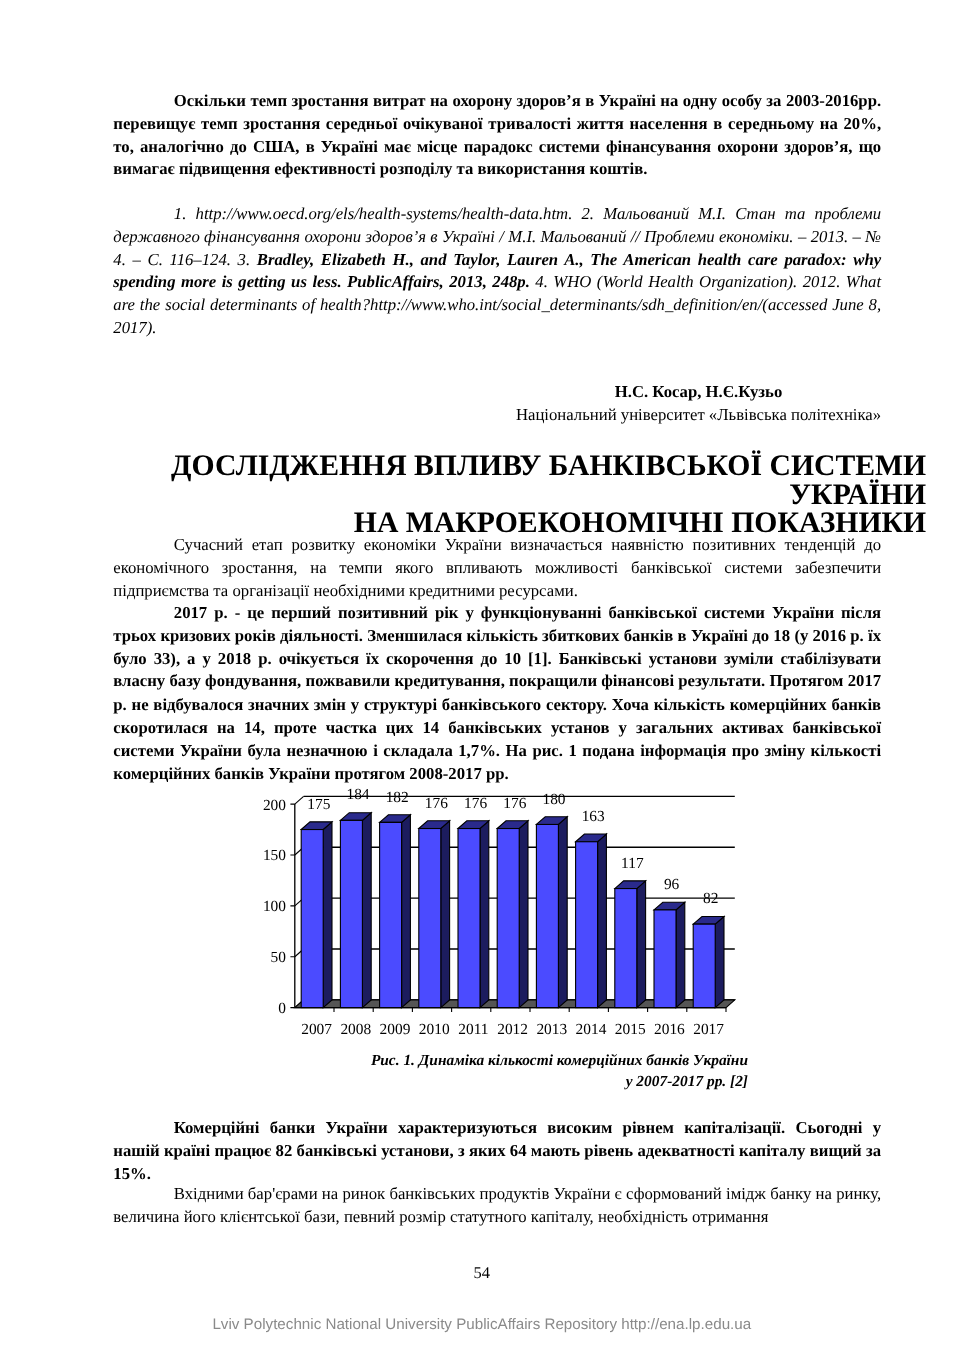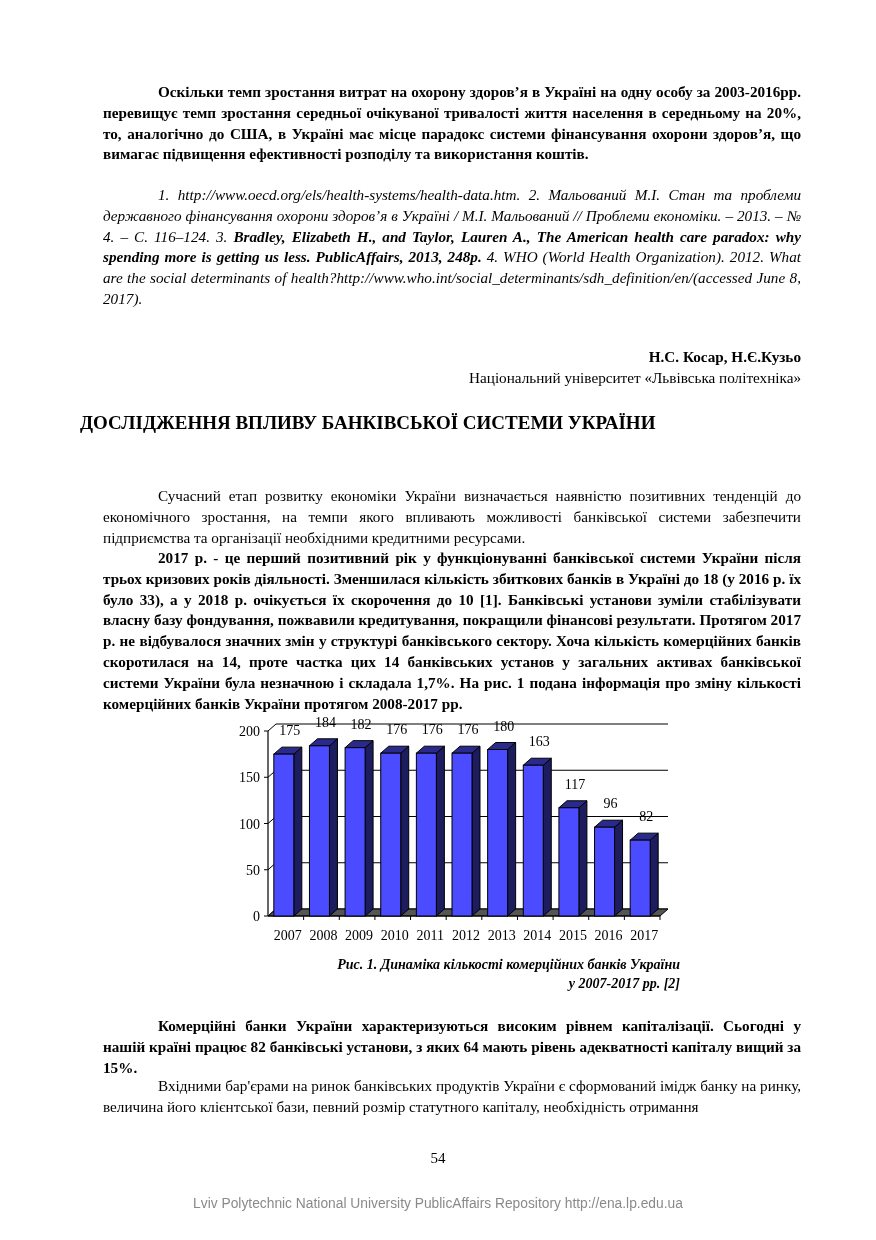--- a/index.html
+++ b/index.html
@@ -6,24 +6,24 @@
     body { width: 876px; height: 1240px; position: relative; overflow: hidden;
            font-family: "Liberation Serif", "DejaVu Serif", serif; color: #000; }
     .page { position: absolute; left: 0; top: 0; width: 876px; height: 1240px; }
     .para { position: absolute; left: 103px; width: 698px; font-size: 15.2px; line-height: 20.8px;
             text-align: justify; margin: 0; }
     .para.indent { text-indent: 55px; }
     .bold { font-weight: bold; }
     .refs { position: absolute; left: 103px; top: 185px; width: 698px; font-size: 15.2px; line-height: 20.8px;
             font-style: italic; text-align: justify; text-indent: 55px; margin: 0; }
     .refs b { font-weight: bold; }
-    .authors { position: absolute; right: 75px; top: 347px; text-align: right; font-size: 15.2px; line-height: 20.8px; }
+    .authors { position: absolute; right: 75px; top: 347px; text-align: center; font-size: 15.2px; line-height: 20.8px; }
     .authors .names { font-weight: bold; }
-    .title { position: absolute; left: 80px; width: 746px; top: 410px; text-align: left; font-weight: bold;
-             font-size: 19px; line-height: 26px; }
+    .title { position: absolute; left: 96px; width: 746px; top: 410px; text-align: right; font-weight: bold;
+             font-size: 27px; line-height: 26px; }
     .chart-wrap { position: absolute; left: 220px; top: 715px; width: 470px; height: 235px; }
     .caption { position: absolute; left: 230px; width: 450px; top: 955px; text-align: right; font-style: italic;
                font-weight: bold; font-size: 14px; line-height: 19px; }
     .pagenum { position: absolute; left: 0; width: 876px; top: 1150px; text-align: center; font-size: 15px; }
     .footer { position: absolute; left: 0; width: 876px; top: 1196px; text-align: center;
               font-family: "Liberation Sans", "DejaVu Sans", sans-serif; font-size: 13.8px; color: #8a8a8a; }
     svg text { font-family: "Liberation Serif", "DejaVu Serif", serif; }
   </style>
 </head>
 <body>
@@ -34,20 +34,21 @@
 
   <p class="refs"><span>1. http://www.oecd.org/els/health-systems/health-data.htm. 2. Мальований М.І. Стан та проблеми державного фінансування охорони здоров’я в Україні / М.І. Мальований // Проблеми економіки. – 2013. – № 4. – С. 116–124. 3. </span><b>Bradley, Elizabeth H., and Taylor, Lauren A., The American health care paradox: why spending more is getting us less. PublicAffairs, 2013, 248p.</b><span> 4. WHO (World Health Organization). 2012. What are the social determinants of health?http://www.who.int/social_determinants/sdh_definition/en/(accessed June 8, 2017).</span></p>
 
   <div class="authors">
     <div class="names">Н.С. Косар, Н.Є.Кузьо</div>
     <div>Національний університет «Львівська політехніка»</div>
   </div>
 
   <div class="title">
     <div>ДОСЛІДЖЕННЯ ВПЛИВУ БАНКІВСЬКОЇ СИСТЕМИ УКРАЇНИ</div>
+    <div>НА МАКРОЕКОНОМІЧНІ ПОКАЗНИКИ</div>
   </div>
 
   <p class="para indent" style="top:486px;">Сучасний етап розвитку економіки України визначається наявністю позитивних тенденцій до економічного зростання, на темпи якого впливають можливості банківської системи забезпечити підприємства та організації необхідними кредитними ресурсами.</p>
 
   <p class="para indent bold" style="top:548px;">2017 р. - це перший позитивний рік у функціонуванні банківської системи України після трьох кризових років діяльності. Зменшилася кількість збиткових банків в Україні до 18 (у 2016 р. їх було 33), а у 2018 р.  очікується їх скорочення до 10 [1]. Банківські установи зуміли стабілізувати власну базу фондування, пожвавили кредитування, покращили фінансові результати. Протягом 2017 р. не відбувалося значних змін у структурі банківського сектору. Хоча кількість комерційних банків скоротилася на 14, проте частка цих 14 банківських установ у загальних активах банківської системи України була незначною і складала 1,7%. На рис. 1 подана інформація про зміну кількості комерційних банків України протягом 2008-2017 рр.</p>
 
   <div class="chart-wrap">
     <svg id="chart" width="470" height="235" viewBox="0 0 470 235">
         <line x1="56" y1="194" x2="448" y2="194" stroke="#000" stroke-width="1.2"></line>
         <line x1="48" y1="201" x2="56" y2="194" stroke="#000" stroke-width="1"></line>

